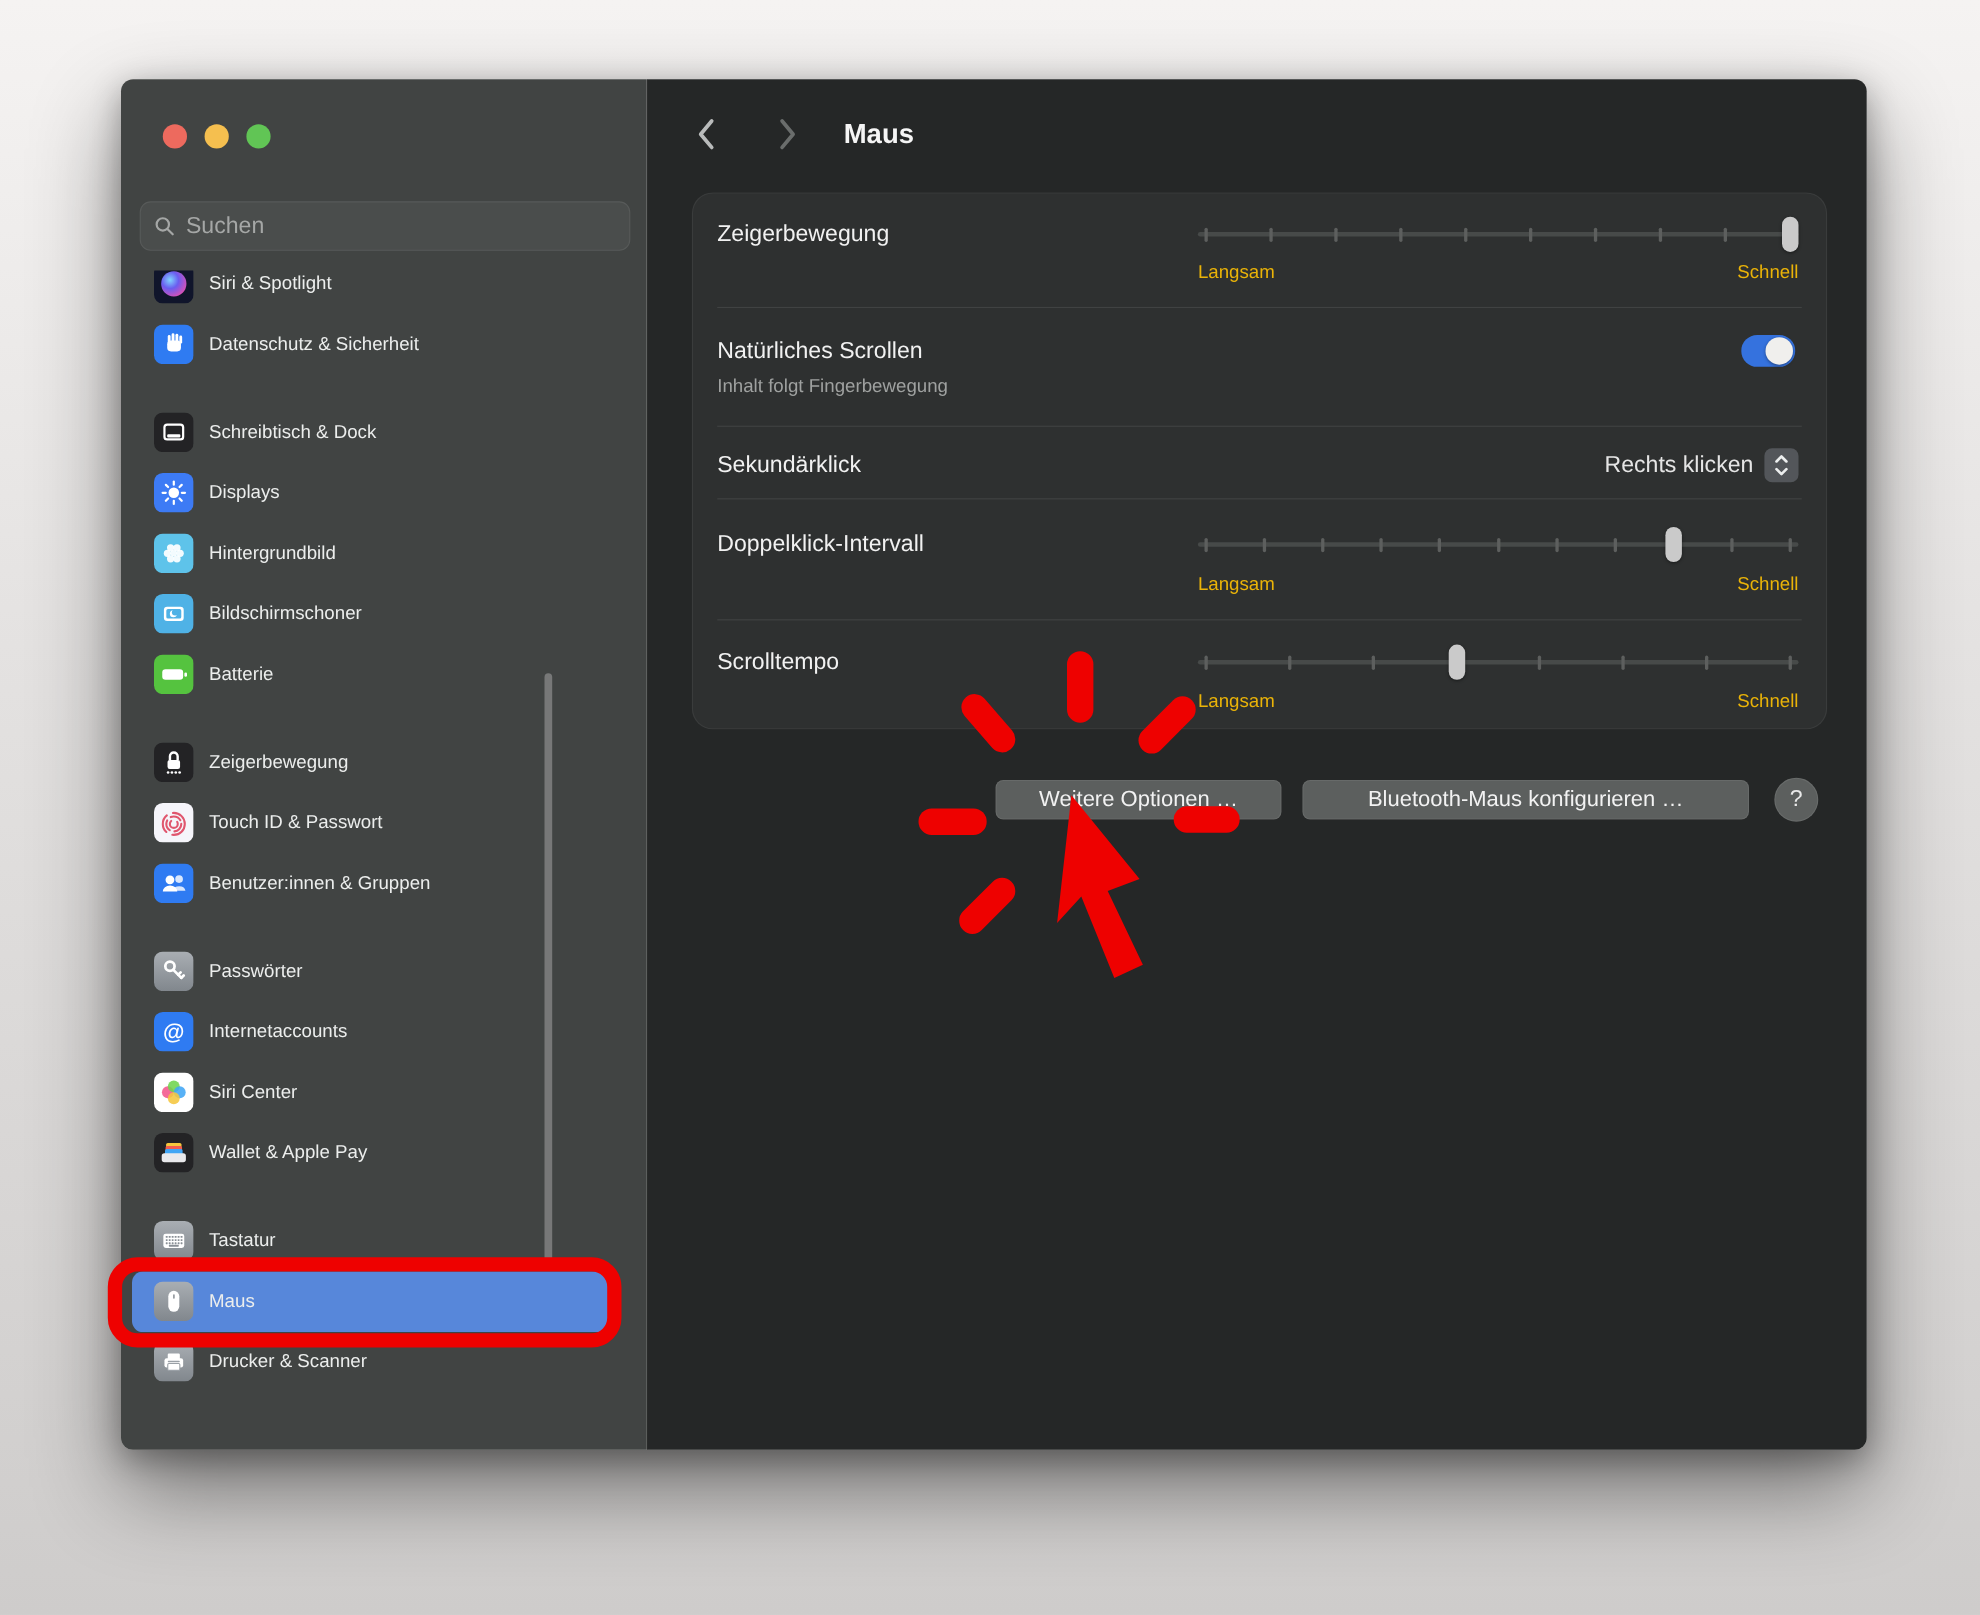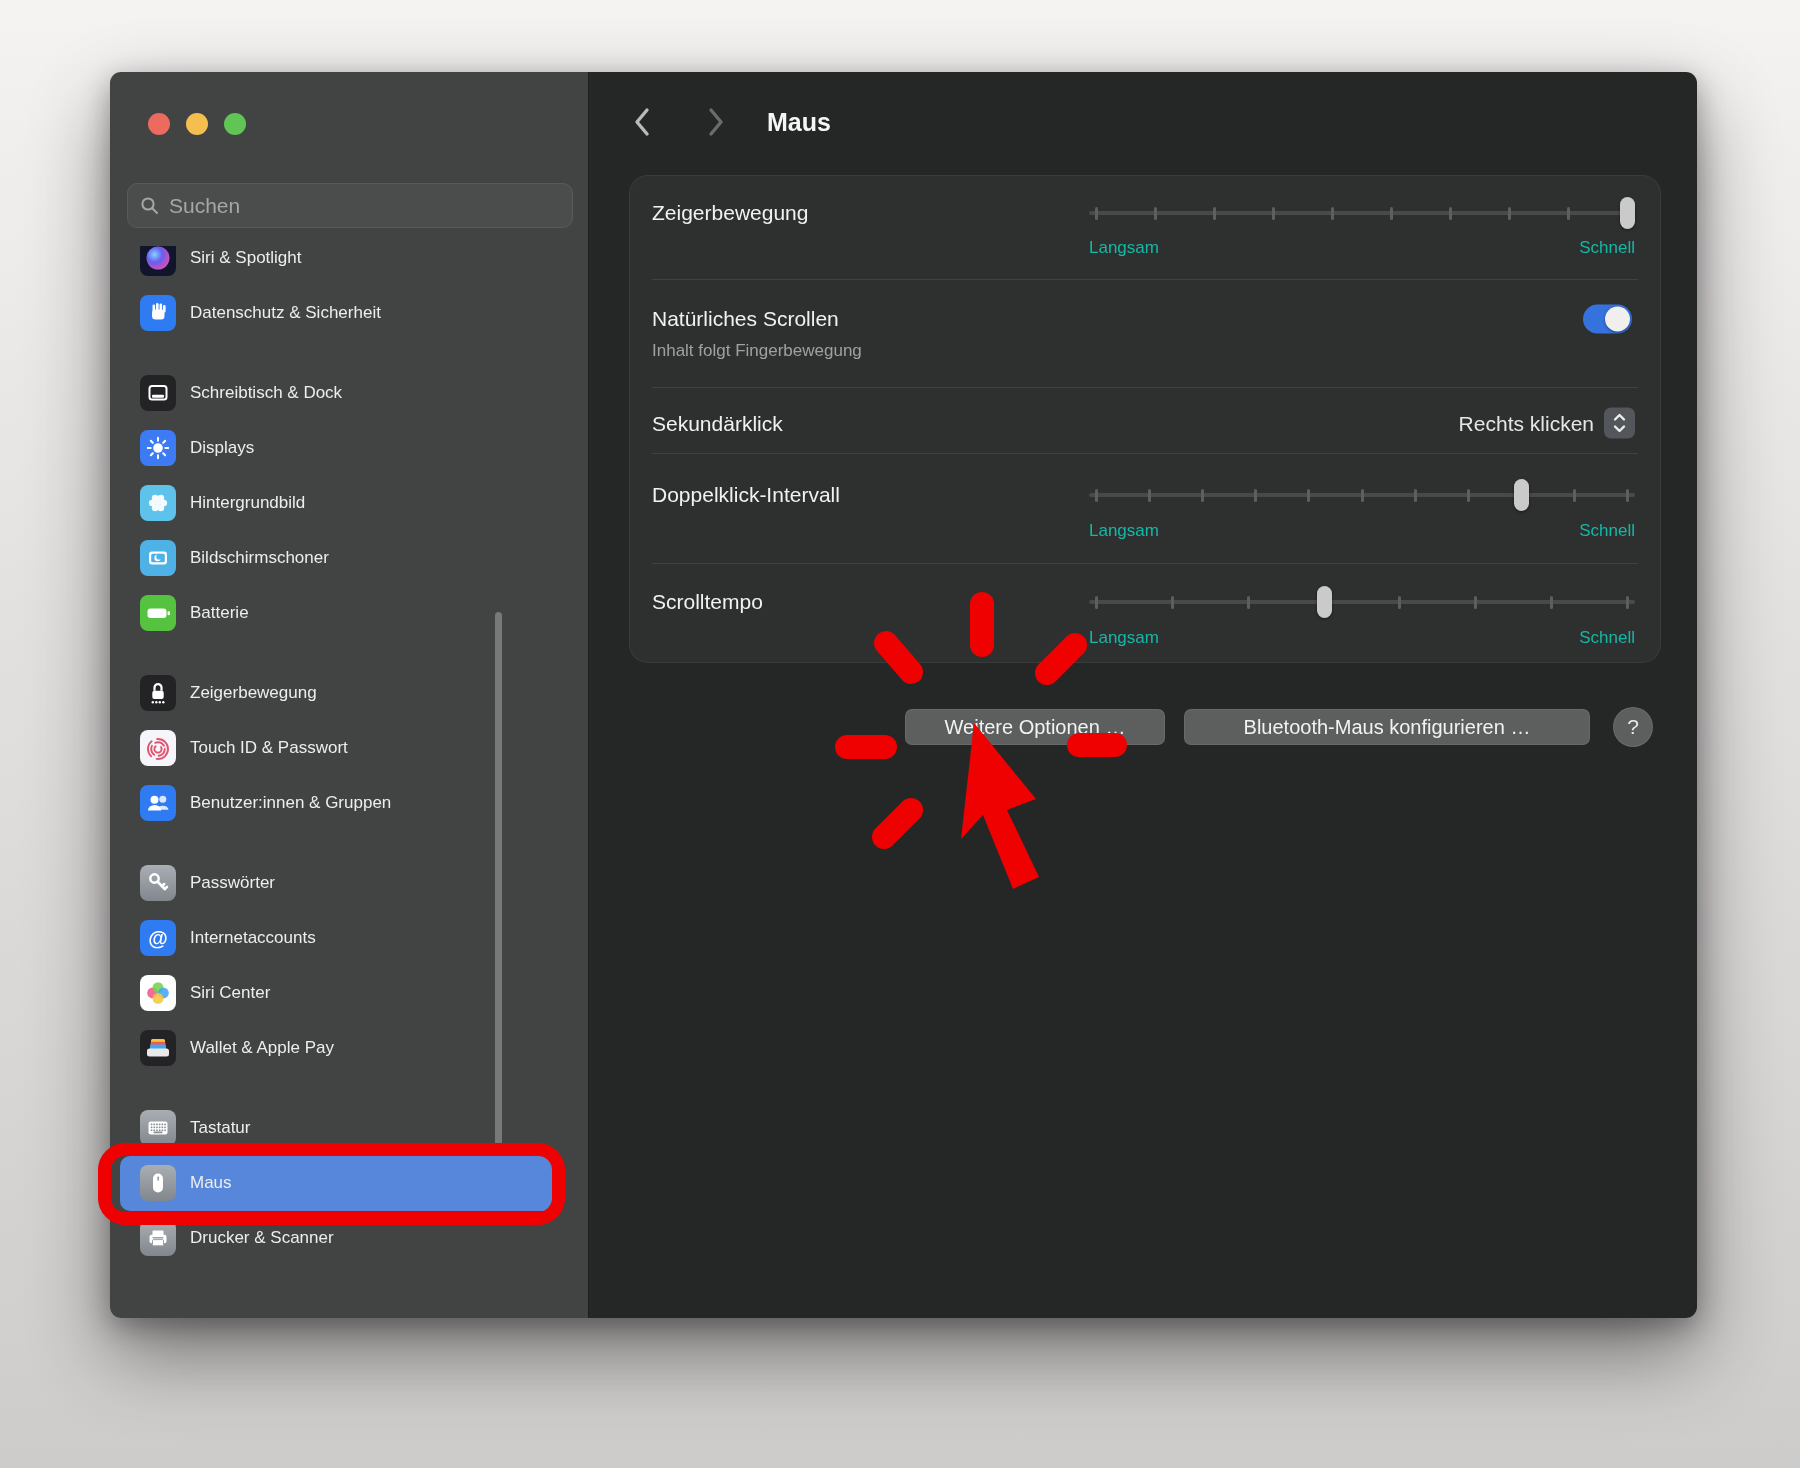--- a/index.html
+++ b/index.html
@@ -63,21 +63,21 @@
   .nav .fwd{margin-left:44px;}
   .nav-title{margin-left:36px;color:#f5f5f5;font-size:25px;font-weight:bold;}
   .card{
     position:absolute;left:40px;top:103px;width:1032px;height:488px;
     background:#2e3030;border:1px solid rgba(255,255,255,.06);
     border-radius:19px;box-sizing:border-box;
   }
   .line{position:absolute;left:22px;right:25px;display:flex;align-items:center;justify-content:space-between;transform:translateY(-50%);}
   .rowlbl{color:#f1f1f1;font-size:21px;}
   .subtxt{position:absolute;left:22px;transform:translateY(-50%);color:#9fa1a0;font-size:17px;}
-  .minmax{position:absolute;right:25px;width:546px;display:flex;justify-content:space-between;transform:translateY(-50%);color:#14b8a6;font-size:17px;text-align:right;}
+  .minmax{position:absolute;right:25px;width:546px;display:flex;justify-content:space-between;transform:translateY(-50%);color:#eab308;font-size:17px;text-align:right;}
   .cdiv{position:absolute;left:22px;right:22px;height:1px;background:rgba(255,255,255,.09);}
   .d1{top:103px}.d2{top:211px}.d3{top:277px}.d4{top:387px}
   .l1{top:37px}.l2{top:143px}.l3{top:247px}.l4{top:319px}.l5{top:426px}
   .s1{top:72px}.s2{top:175px}.s4{top:355px}.s5{top:462px}
   
   .slider{position:relative;width:546px;height:32px;}
   .slider .track{position:absolute;left:0;right:0;top:14px;height:4px;background:#474a49;border-radius:2px;}
   .slider .tick{position:absolute;top:10px;width:3px;height:13px;background:#5d5f5e;border-radius:1.5px;}
   .slider .knob{position:absolute;top:0;width:15px;height:32px;background:#cacaca;border-radius:7.5px;box-shadow:0 1px 3px rgba(0,0,0,.45);}
   

